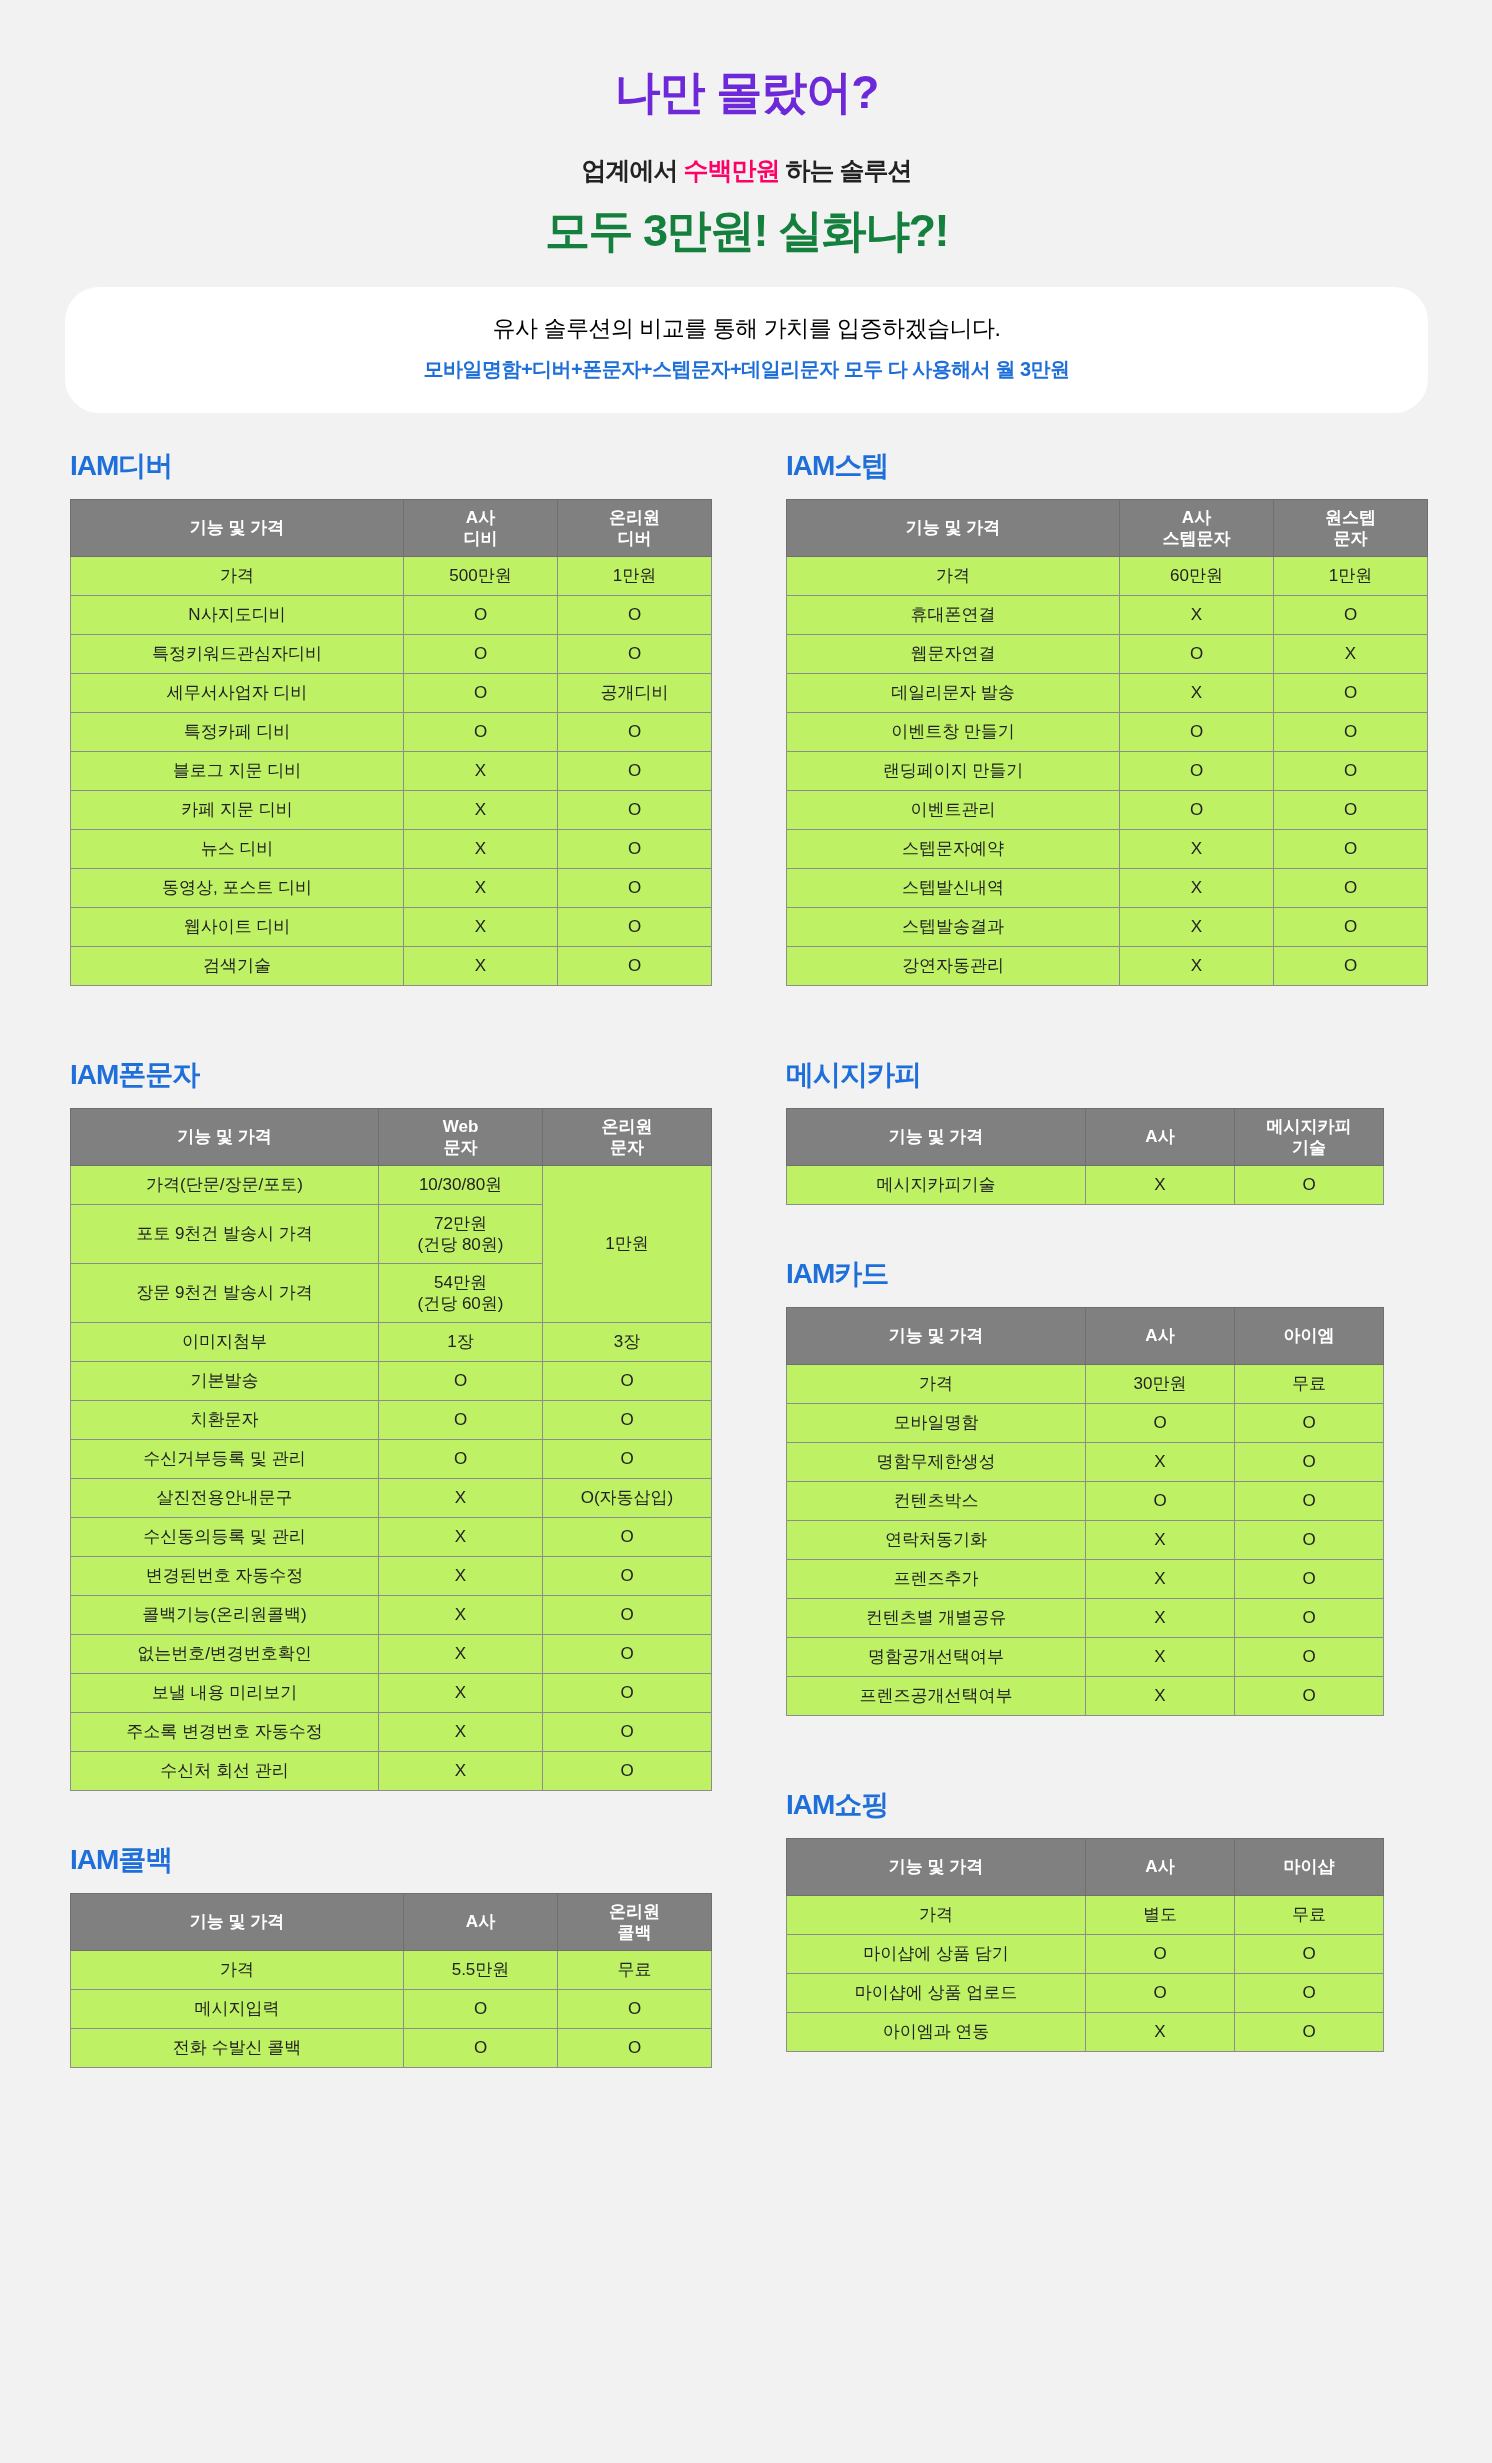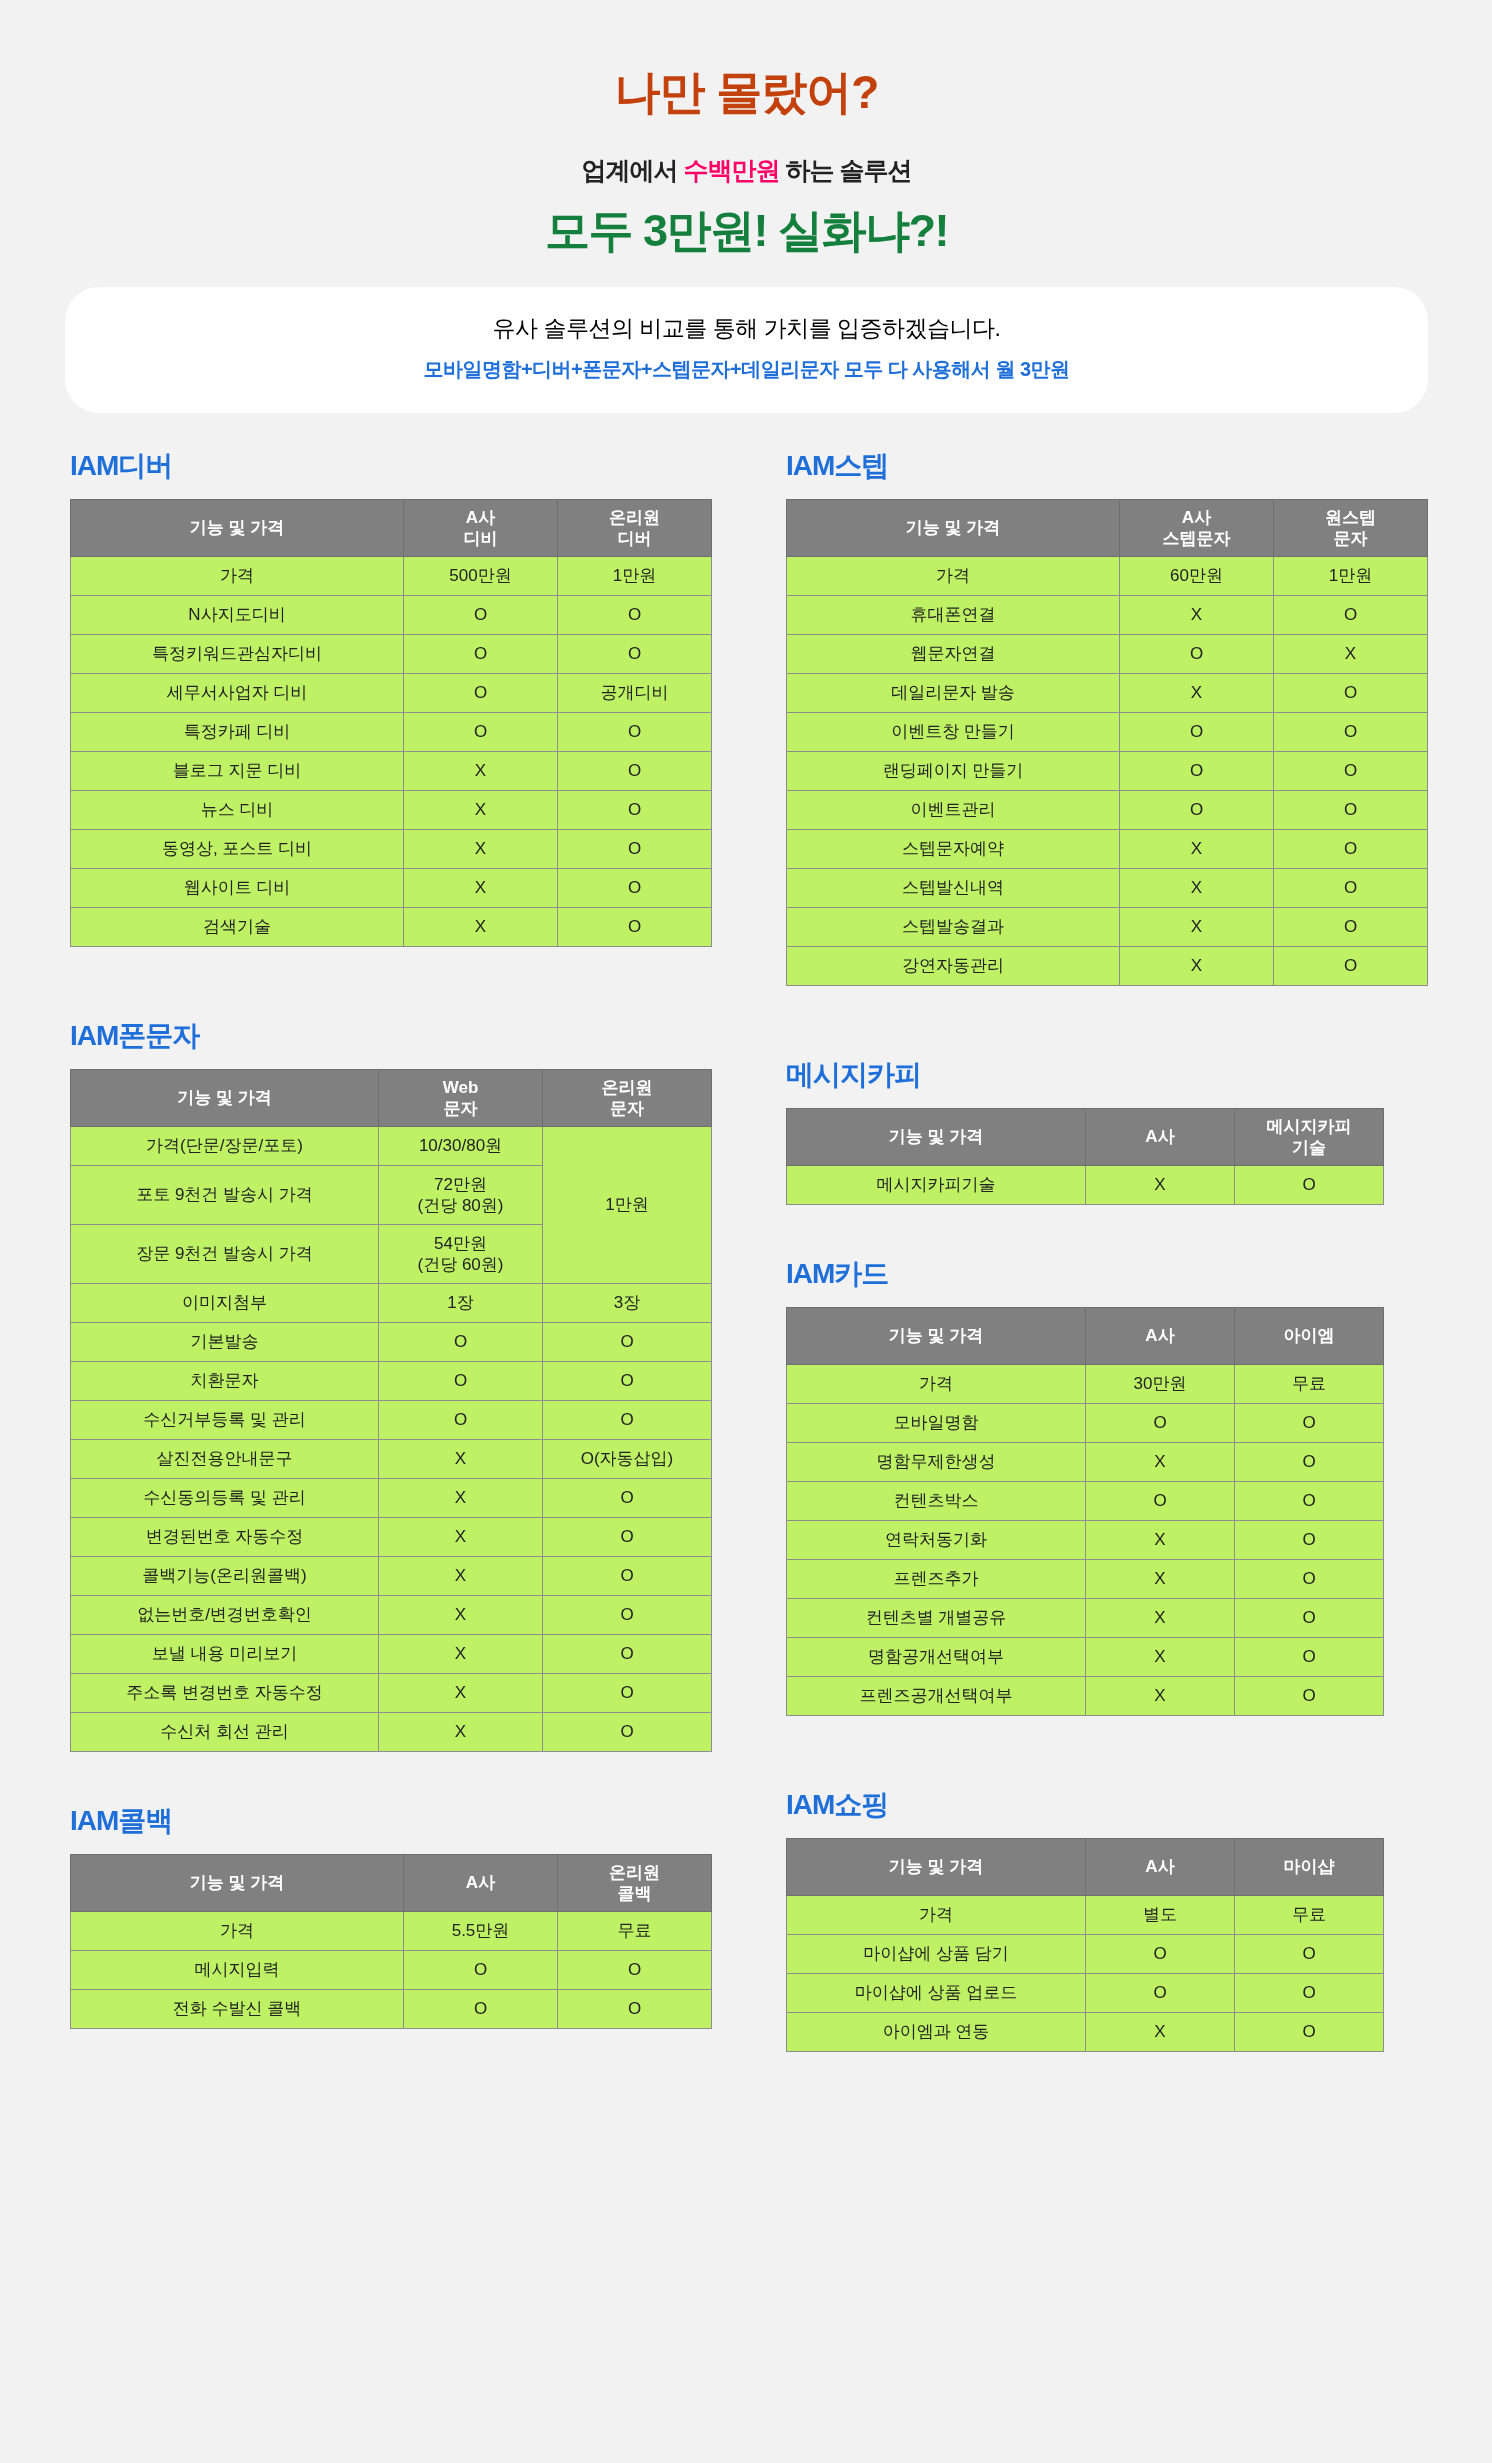--- a/index.html
+++ b/index.html
@@ -24,21 +24,21 @@
   }
 
   
   .header {
     text-align: center;
     padding-top: 62px;
   }
   .headline-1 {
     font-size: 46px;
     font-weight: bold;
-    color: #c2410c;
+    color: #6d28d9;
     letter-spacing: -1px;
     margin-bottom: 30px;
   }
   .headline-2 {
     font-size: 25px;
     font-weight: bold;
     color: #222;
     letter-spacing: -1px;
     margin-bottom: 14px;
   }
@@ -249,20 +249,25 @@
                 <td>특정카페 디비</td>
                 <td>O</td>
                 <td>O</td>
               </tr>
             <tr>
                 <td>블로그 지문 디비</td>
                 <td>X</td>
                 <td>O</td>
               </tr>
             <tr>
+                <td>카페 지문 디비</td>
+                <td>X</td>
+                <td>O</td>
+              </tr>
+            <tr>
                 <td>뉴스 디비</td>
                 <td>X</td>
                 <td>O</td>
               </tr>
             <tr>
                 <td>동영상, 포스트 디비</td>
                 <td>X</td>
                 <td>O</td>
               </tr>
             <tr>

